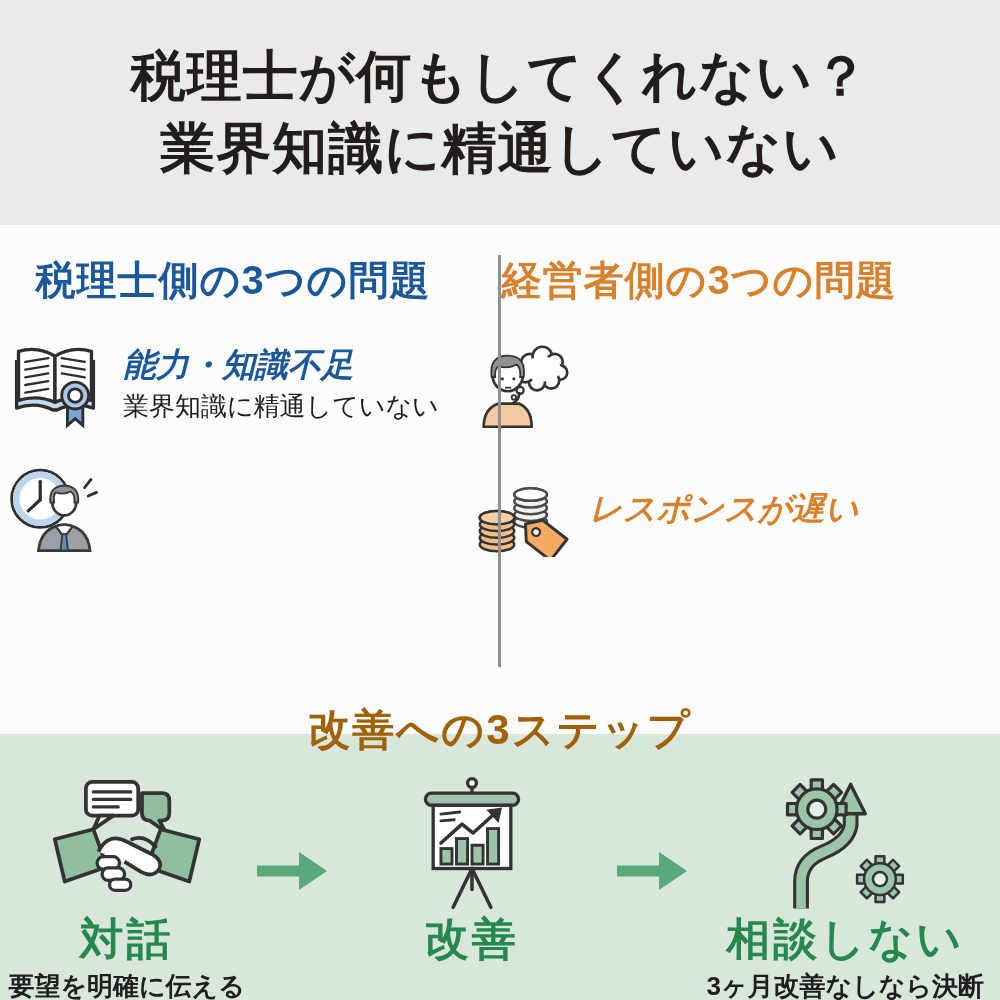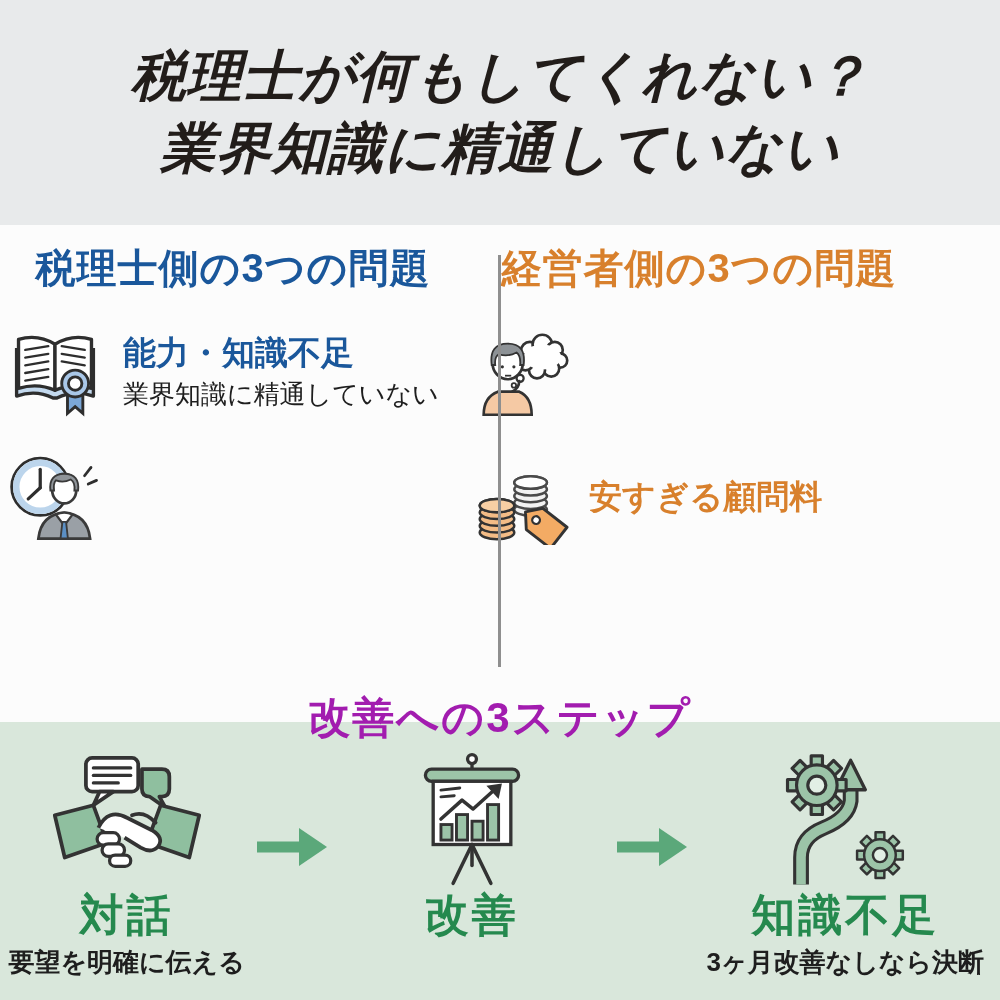--- a/index.html
+++ b/index.html
@@ -4,44 +4,44 @@
 <style>
   html,body{margin:0;padding:0;}
   body{
     width:1000px;height:1000px;overflow:hidden;
     font-family:"Liberation Sans","DejaVu Sans",sans-serif;
     background:#fcfcfc;
   }
   
   .header{
     height:225px;background:#e8eaeb;
-    display:flex;flex-direction:column;justify-content:center;font-style:italic;
+    display:flex;flex-direction:column;justify-content:center;
   }
   .main-title{
     font-size:55px;line-height:1.3;font-weight:900;color:#221d1a;
     text-align:center;letter-spacing:1px;
   }
   
   .main{height:497px;background:#fcfcfc;position:relative;display:flex;}
   .divider{position:absolute;left:498px;top:30px;width:3px;height:412px;background:#8f8f8f;}
-  .column{width:466px;box-sizing:border-box;padding-top:16px;display:flex;flex-direction:column;align-items:center;}
+  .column{width:466px;box-sizing:border-box;padding-top:28px;display:flex;flex-direction:column;align-items:center;}
   .column-heading{font-size:40px;font-weight:800;letter-spacing:1px;margin:0 0 30px 0;}
   .col-left .column-heading{color:#1a579b;}
   .col-right .column-heading{color:#d8802c;}
   .item{display:flex;align-items:center;width:452px;margin-bottom:30px;gap:20px;}
   .item-icon{width:96px;height:94px;flex:0 0 96px;display:flex;align-items:center;justify-content:center;}
-  .item-title{font-size:33px;font-weight:800;line-height:1.15;}
+  .item-title{font-size:33px;font-weight:800;line-height:1.15;font-style:italic;}
   .col-left .item-title{color:#1a579b;}
   .col-right .item-title{color:#d8802c;}
   .item-desc{font-size:26px;font-weight:400;color:#1e1e1e;margin-top:5px;}
   
   .steps{height:278px;background:#d9e7db;}
   .steps-heading{
     position:relative;top:-32px;text-align:center;
-    font-size:42px;font-weight:800;color:#a21caf;letter-spacing:2px;height:56px;margin:0;
+    font-size:42px;font-weight:800;color:#a16207;letter-spacing:2px;height:56px;margin:12px;
   }
   .steps-row{display:flex;justify-content:center;align-items:flex-start;margin-top:-26px;}
   .step{display:flex;flex-direction:column;align-items:center;}
   .step-1{width:270px;} .step-2{width:300px;} .step-3{width:330px;}
   .step-icon{height:134px;display:flex;align-items:center;justify-content:center;}
   .step-title{font-size:44px;font-weight:800;color:#25894e;letter-spacing:3px;margin-top:0px;}
   .step-desc{font-size:26px;font-weight:700;color:#1e1e1e;white-space:nowrap;}
   .step-arrow{width:78px;height:50px;margin-top:70px;flex:0 0 78px;}
 </style>
 </head>
@@ -158,21 +158,21 @@
             <ellipse cx="25" cy="58" rx="18" ry="7"></ellipse>
           </g>
           <ellipse cx="25" cy="58" rx="18" ry="7" fill="#f7cfa4" stroke="#333" stroke-width="2.6"></ellipse>
           <g transform="rotate(38 72 78)">
             <polygon points="50 78, 62 64, 94 64, 94 92, 62 92" fill="#f3ab64" stroke="#333" stroke-width="3" stroke-linejoin="round"></polygon>
             <circle cx="64" cy="78" r="4" fill="#fff" stroke="#333" stroke-width="2.4"></circle>
           </g>
         </svg>
       </span>
       <span class="item-text">
-        <div class="item-title">安すぎる顧問料</div>
+        <div class="item-title">レスポンスが遅い</div>
       </span>
     </div>
   </div>
 </div>
 
 <div class="steps">
   <h2 class="steps-heading">改善への3ステップ</h2>
 
   <div class="steps-row">
 
@@ -272,18 +272,18 @@
               <rect x="-5" y="-26" width="10" height="11" transform="rotate(180)"></rect>
               <rect x="-5" y="-26" width="10" height="11" transform="rotate(225)"></rect>
               <rect x="-5" y="-26" width="10" height="11" transform="rotate(270)"></rect>
               <rect x="-5" y="-26" width="10" height="11" transform="rotate(315)"></rect>
               <circle r="18"></circle>
             </g>
             <circle r="8" fill="#e2efe5" stroke="#333" stroke-width="2.8"></circle>
           </g>
         </svg>
       </span>
-      <div class="step-title">知識不足</div>
+      <div class="step-title">相談しない</div>
       <div class="step-desc">3ヶ月改善なしなら決断</div>
     </div>
 
   </div>
 </div>
 
 </body></html>

